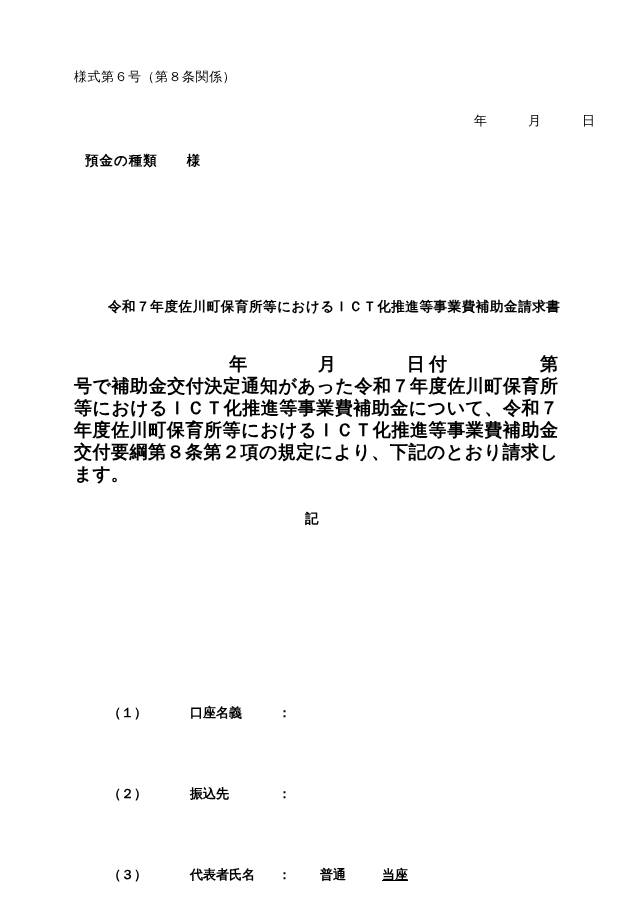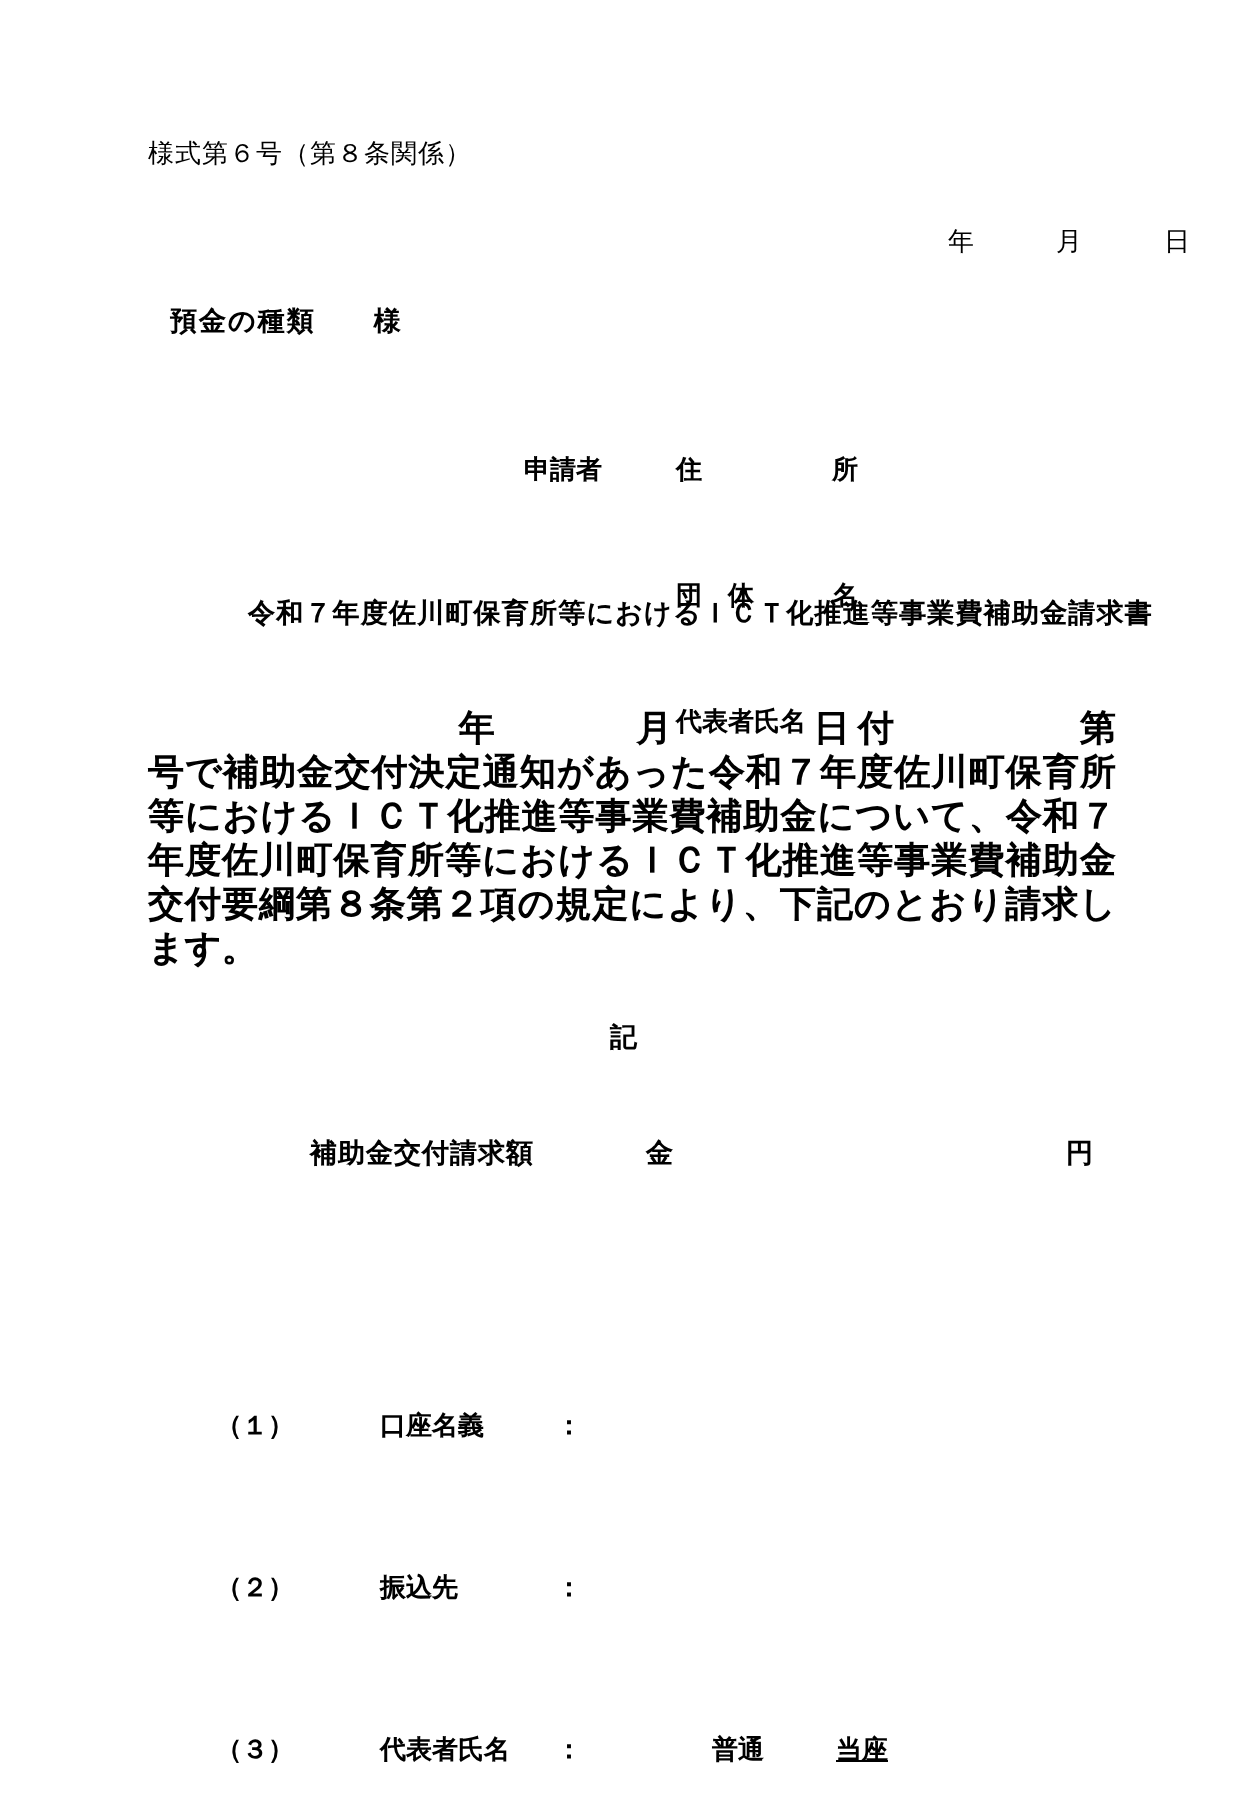--- a/index.html
+++ b/index.html
@@ -56,21 +56,20 @@
     display: inline-block;
     width: 76px;
   }
 
   .doc-title {
     left: 108px;
     top: 298px;
     font-size: 13.5px;
     font-weight: bold;
     letter-spacing: 0.6px;
-    margin-left: 16px;
   }
 
   .body-text {
     left: 74px;
     top: 353px;
     width: 484px;
     font-size: 18px;
     font-weight: bold;
     line-height: 22px;
     text-align: justify;
@@ -97,47 +96,41 @@
     left: 108px;
     top: 645px;
     font-size: 13px;
     font-weight: bold;
     line-height: 27px;
   }
   .item-row { display: block; white-space: pre; }
   .item-num { display: inline-block; width: 38px; }
   .item-label { display: inline-block; width: 88px; margin-left: 44px; }
   .item-colon { display: inline-block; width: 42px; }
-  .item-opt1 { display: inline-block; width: 62px; margin-left: 36px; }
+  .item-opt1 { display: inline-block; width: 62px; }
   .item-opt2 { display: inline-block; text-decoration: underline; }
 </style>
 </head>
 <body>
 
 <div class="page">
 
   <div class="abs form-no">様式第６号（第８条関係）</div>
 
   <div class="abs date-line">年　　　月　　　日</div>
 
   <div class="abs addressee">預金の種類　　様</div>
 
-  <div class="abs applicant-block">
-    <span class="applicant-row"><span class="applicant-label">申請者</span><span>住　　　　　所</span></span>
-    <span class="applicant-row"><span class="applicant-label"></span><span>団　体　　　名</span></span>
-    <span class="applicant-row"><span class="applicant-label"></span><span>代表者氏名</span></span>
-  </div>
 
   <div class="abs doc-title">令和７年度佐川町保育所等におけるＩＣＴ化推進等事業費補助金請求書</div>
 
   <div class="abs body-text">　　　　　　　年　　　月　　　日付　　　　第　　　　　号で補助金交付決定通知があった令和７年度佐川町保育所等におけるＩＣＴ化推進等事業費補助金について、令和７年度佐川町保育所等におけるＩＣＴ化推進等事業費補助金交付要綱第８条第２項の規定により、下記のとおり請求します。</div>
 
   <div class="abs ki">記</div>
 
-  <div class="abs amount-line">補助金交付請求額　　　　金　　　　　　　　　　　　　　円</div>
 
   <div class="abs items">
     <span class="item-row"><span class="item-num">（１）</span><span class="item-label">口座名義</span><span class="item-colon">：</span></span>
     <span class="item-row"><span class="item-num">（２）</span><span class="item-label">振込先</span><span class="item-colon">：</span></span>
     <span class="item-row"><span class="item-num">（３）</span><span class="item-label">代表者氏名</span><span class="item-colon">：</span><span class="item-opt1">普通</span><span class="item-opt2">当座</span></span>
     
   </div>
 
 </div>
 

